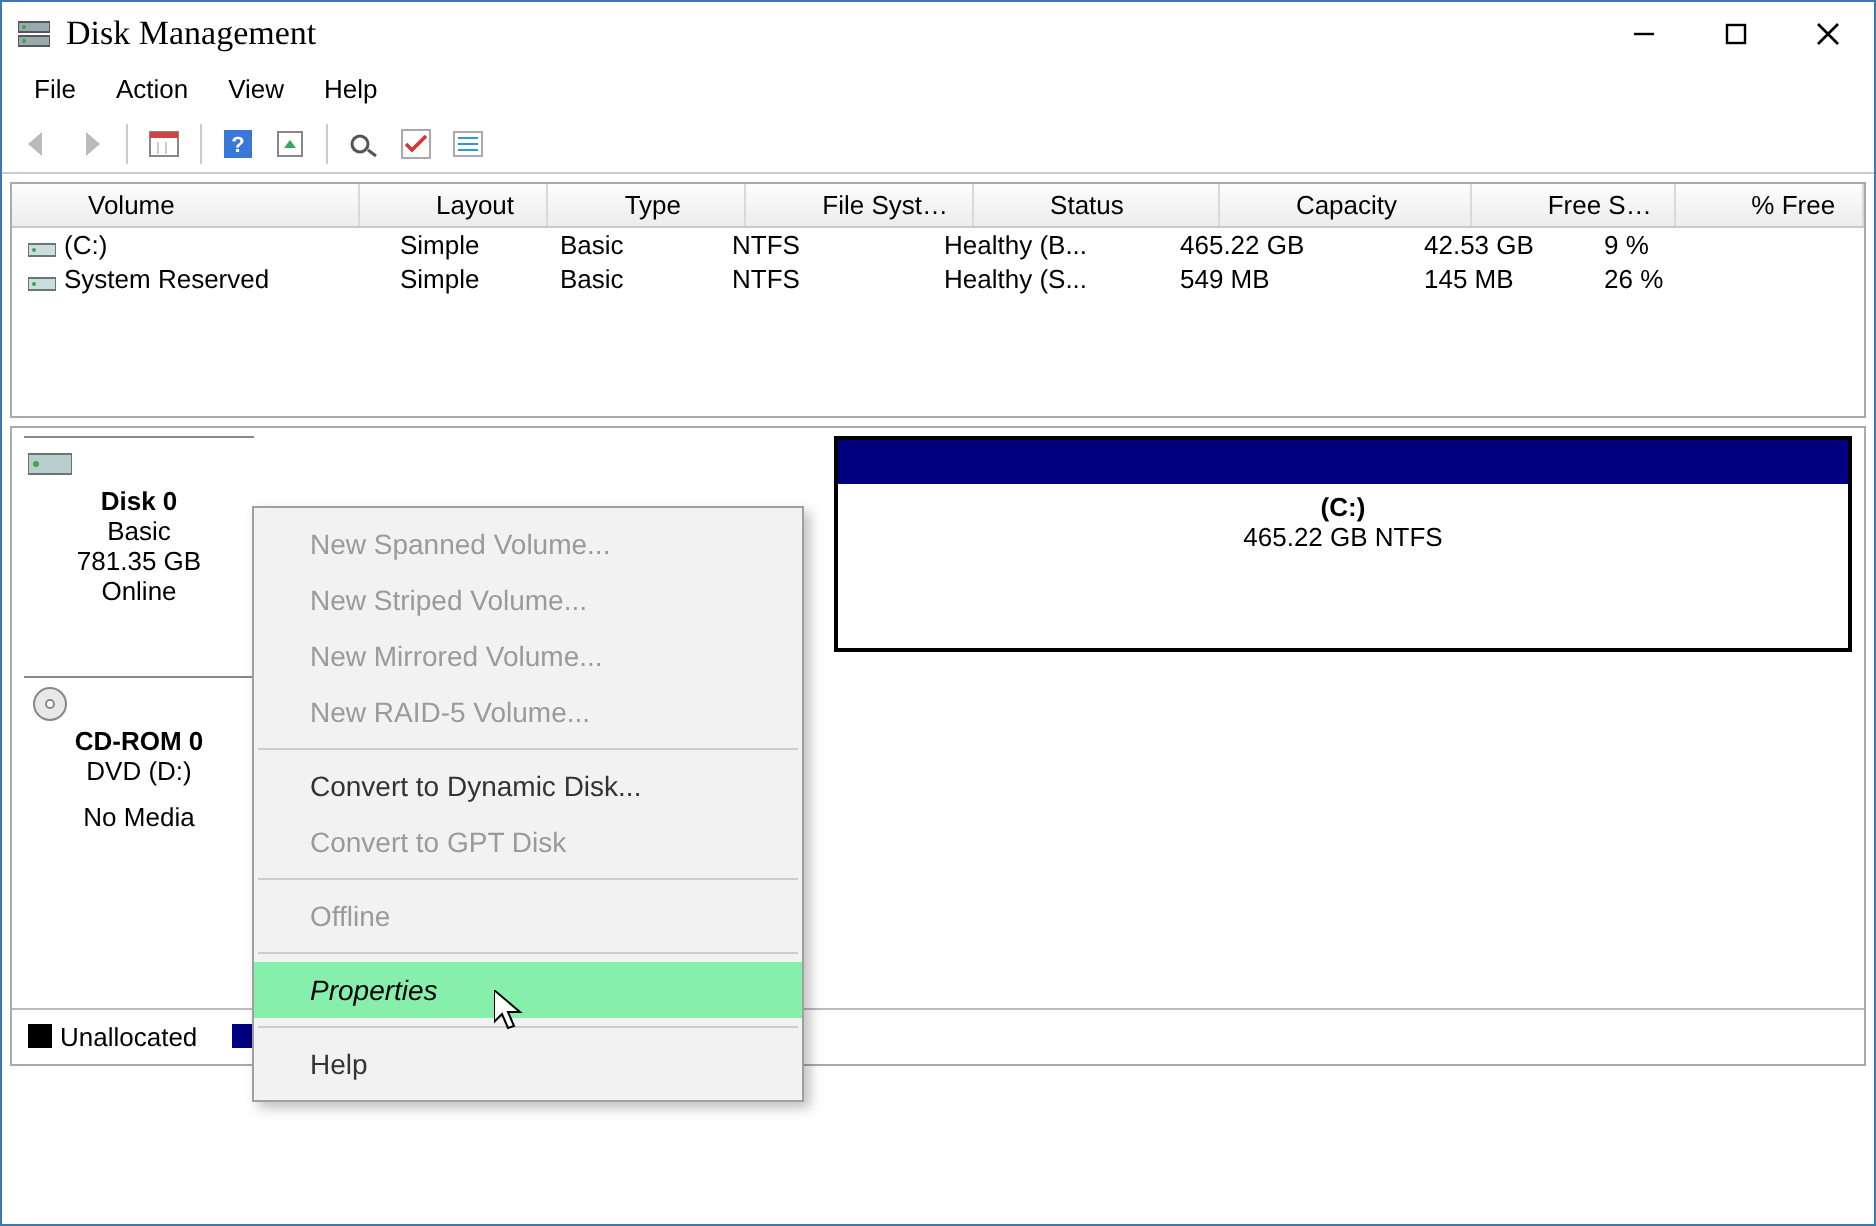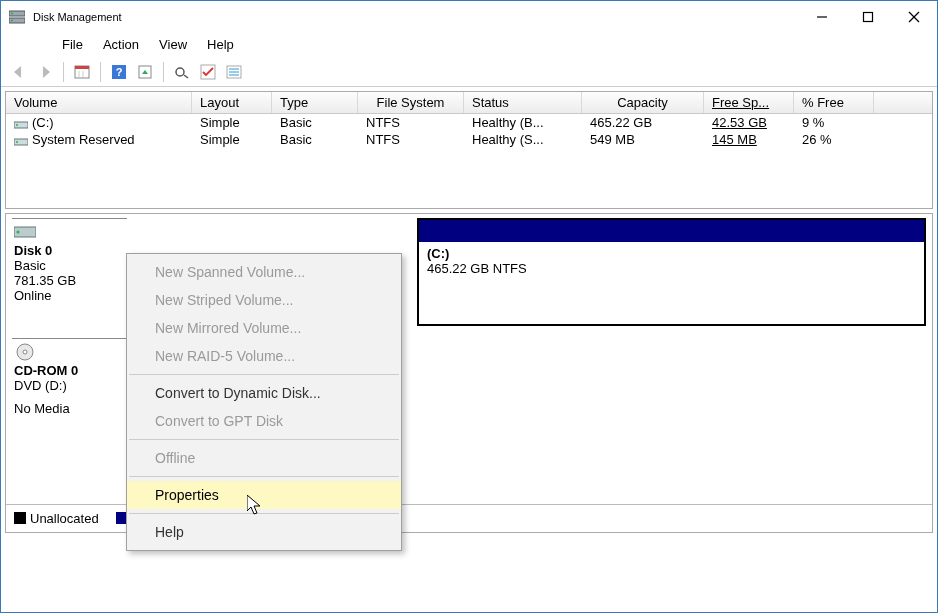--- a/index.html
+++ b/index.html
@@ -1,68 +1,68 @@
 <!DOCTYPE html>
 <html><head>
   <meta charset="utf-8">
   <style>
     * { box-sizing: border-box; font-family: "Segoe UI", Tahoma, sans-serif; }
     body { margin: 0; background: #fff; width: 938px; height: 613px; border: 1px solid #3a78b8; overflow: hidden; position: relative; }
     
     .titlebar { display: flex; align-items: center; height: 32px; padding: 0 0 0 8px; }
     .titlebar-icon { width: 16px; height: 16px; margin-right: 8px; }
-    .titlebar-text { font-size: 11px; flex: 1; }
+    .titlebar-text { font-size: 17px; flex: 1; font-family: Liberation Serif, serif; }
     .win-controls { display: flex; }
     .win-btn { width: 46px; height: 32px; display: flex; align-items: center; justify-content: center; font-size: 13px; }
     
-    .menubar { display: flex; padding: 2px 6px; height: 24px; margin-left: 45px; }
+    .menubar { display: flex; padding: 2px 6px; height: 24px; }
     .menubar-item { padding: 2px 10px; font-size: 13px; }
     
     .toolbar { display: flex; align-items: center; padding: 2px 6px; border-bottom: 1px solid #ccc; height: 30px; gap: 2px; }
     .tool-btn { width: 24px; height: 24px; display: flex; align-items: center; justify-content: center; }
     .tool-sep { width: 1px; height: 20px; background: #ccc; margin: 0 4px; }
     
     .list-area { border: 1px solid #aaa; margin: 4px; }
     .list-head { display: flex; background: linear-gradient(#fdfdfd, #ececec); border-bottom: 1px solid #c9c9c9; }
-    .list-col { font-size: 13px; padding: 3px 8px; border-right: 1px solid #d9d9d9; overflow: hidden; white-space: nowrap; text-overflow: ellipsis; }
+    .list-col { font-size: 13px; padding: 3px 8px; border-right: 1px solid #d9d9d9; overflow: hidden; white-space: nowrap; text-overflow: ellipsis; margin-left: 30px; }
     .list-body { min-height: 94px; }
     .list-row { display: flex; }
     .list-cell { font-size: 13px; padding: 1px 8px; overflow: hidden; white-space: nowrap; text-overflow: ellipsis; display: flex; align-items: center; }
     .row-icon { width: 14px; height: 10px; margin-right: 4px; }
     
     .col-vol { width: 186px; }
     .col-lay { width: 80px; }
     .col-typ { width: 86px; }
     .col-fs  { width: 106px; text-align: center; }
     .col-st  { width: 118px; }
-    .col-cap { width: 122px; text-align: center; }
-    .col-fsp { width: 90px; text-decoration: underline; }
+    .col-cap { width: 122px; }
+    .col-fsp { width: 90px; }
     .col-pf  { width: 80px; }
     
     .graph-area { margin: 2px 4px 4px 4px; border: 1px solid #aaa; height: 320px; display: flex; flex-direction: column; }
     .graph-body { flex: 1; padding: 4px 6px 0 6px; display: flex; flex-direction: column; gap: 12px; overflow: hidden; }
-    .disk-row { display: flex; align-items: stretch; min-height: 108px; }
+    .disk-row { display: flex; align-items: stretch; min-height: 108px; text-align: center; }
     .disk-info { width: 115px; padding: 4px 2px 2px 2px; border-top: 1px solid #888; }
     .disk-info .icon { width: 22px; height: 18px; margin-bottom: 2px; }
     .disk-name { font-weight: bold; font-size: 13px; }
     .disk-meta { font-size: 13px; }
     .partitions { flex: 1; display: flex; align-items: stretch; }
     .partition { border: 2px solid #000; display: flex; flex-direction: column; }
     .part-top { background: #000080; height: 22px; }
     .part-body { padding: 4px 8px; font-size: 13px; flex: 1; }
     .part-sr { width: 290px; }
     .part-c  { flex: 1; }
     
     .legend { border-top: 1px solid #bbb; padding: 4px 8px; display: flex; gap: 17px; align-items: center; font-size: 13px; height: 28px; }
     .swatch { width: 12px; height: 12px; display: inline-block; margin-right: 4px; vertical-align: -1px; }
     
     .ctx { position: absolute; top: 252px; left: 125px; width: 276px; background: #f2f2f2; border: 1px solid #a0a0a0; box-shadow: 3px 3px 6px rgba(0,0,0,0.25); padding: 4px 0; }
     .ctx-item { padding: 6px 28px 6px 28px; font-size: 14px; color: #333; }
     .ctx-item.disabled { color: #9a9a9a; }
-    .ctx-item.hot { background: #fef9c3; color: #000; }
+    .ctx-item.hot { background: #86efac; color: #000; font-style: italic; }
     .ctx-sep { height: 1px; background: #ccc; margin: 4px 2px; }
     .cursor { position: absolute; top: 494px; left: 246px; pointer-events: none; } 
   </style>
 </head>
 <body>
 
 <div class="titlebar">
   <span class="titlebar-icon">
     <svg viewBox="0 0 16 16">
         <rect x="0" y="2" width="16" height="5" fill="#9aa" stroke="#556"></rect>

